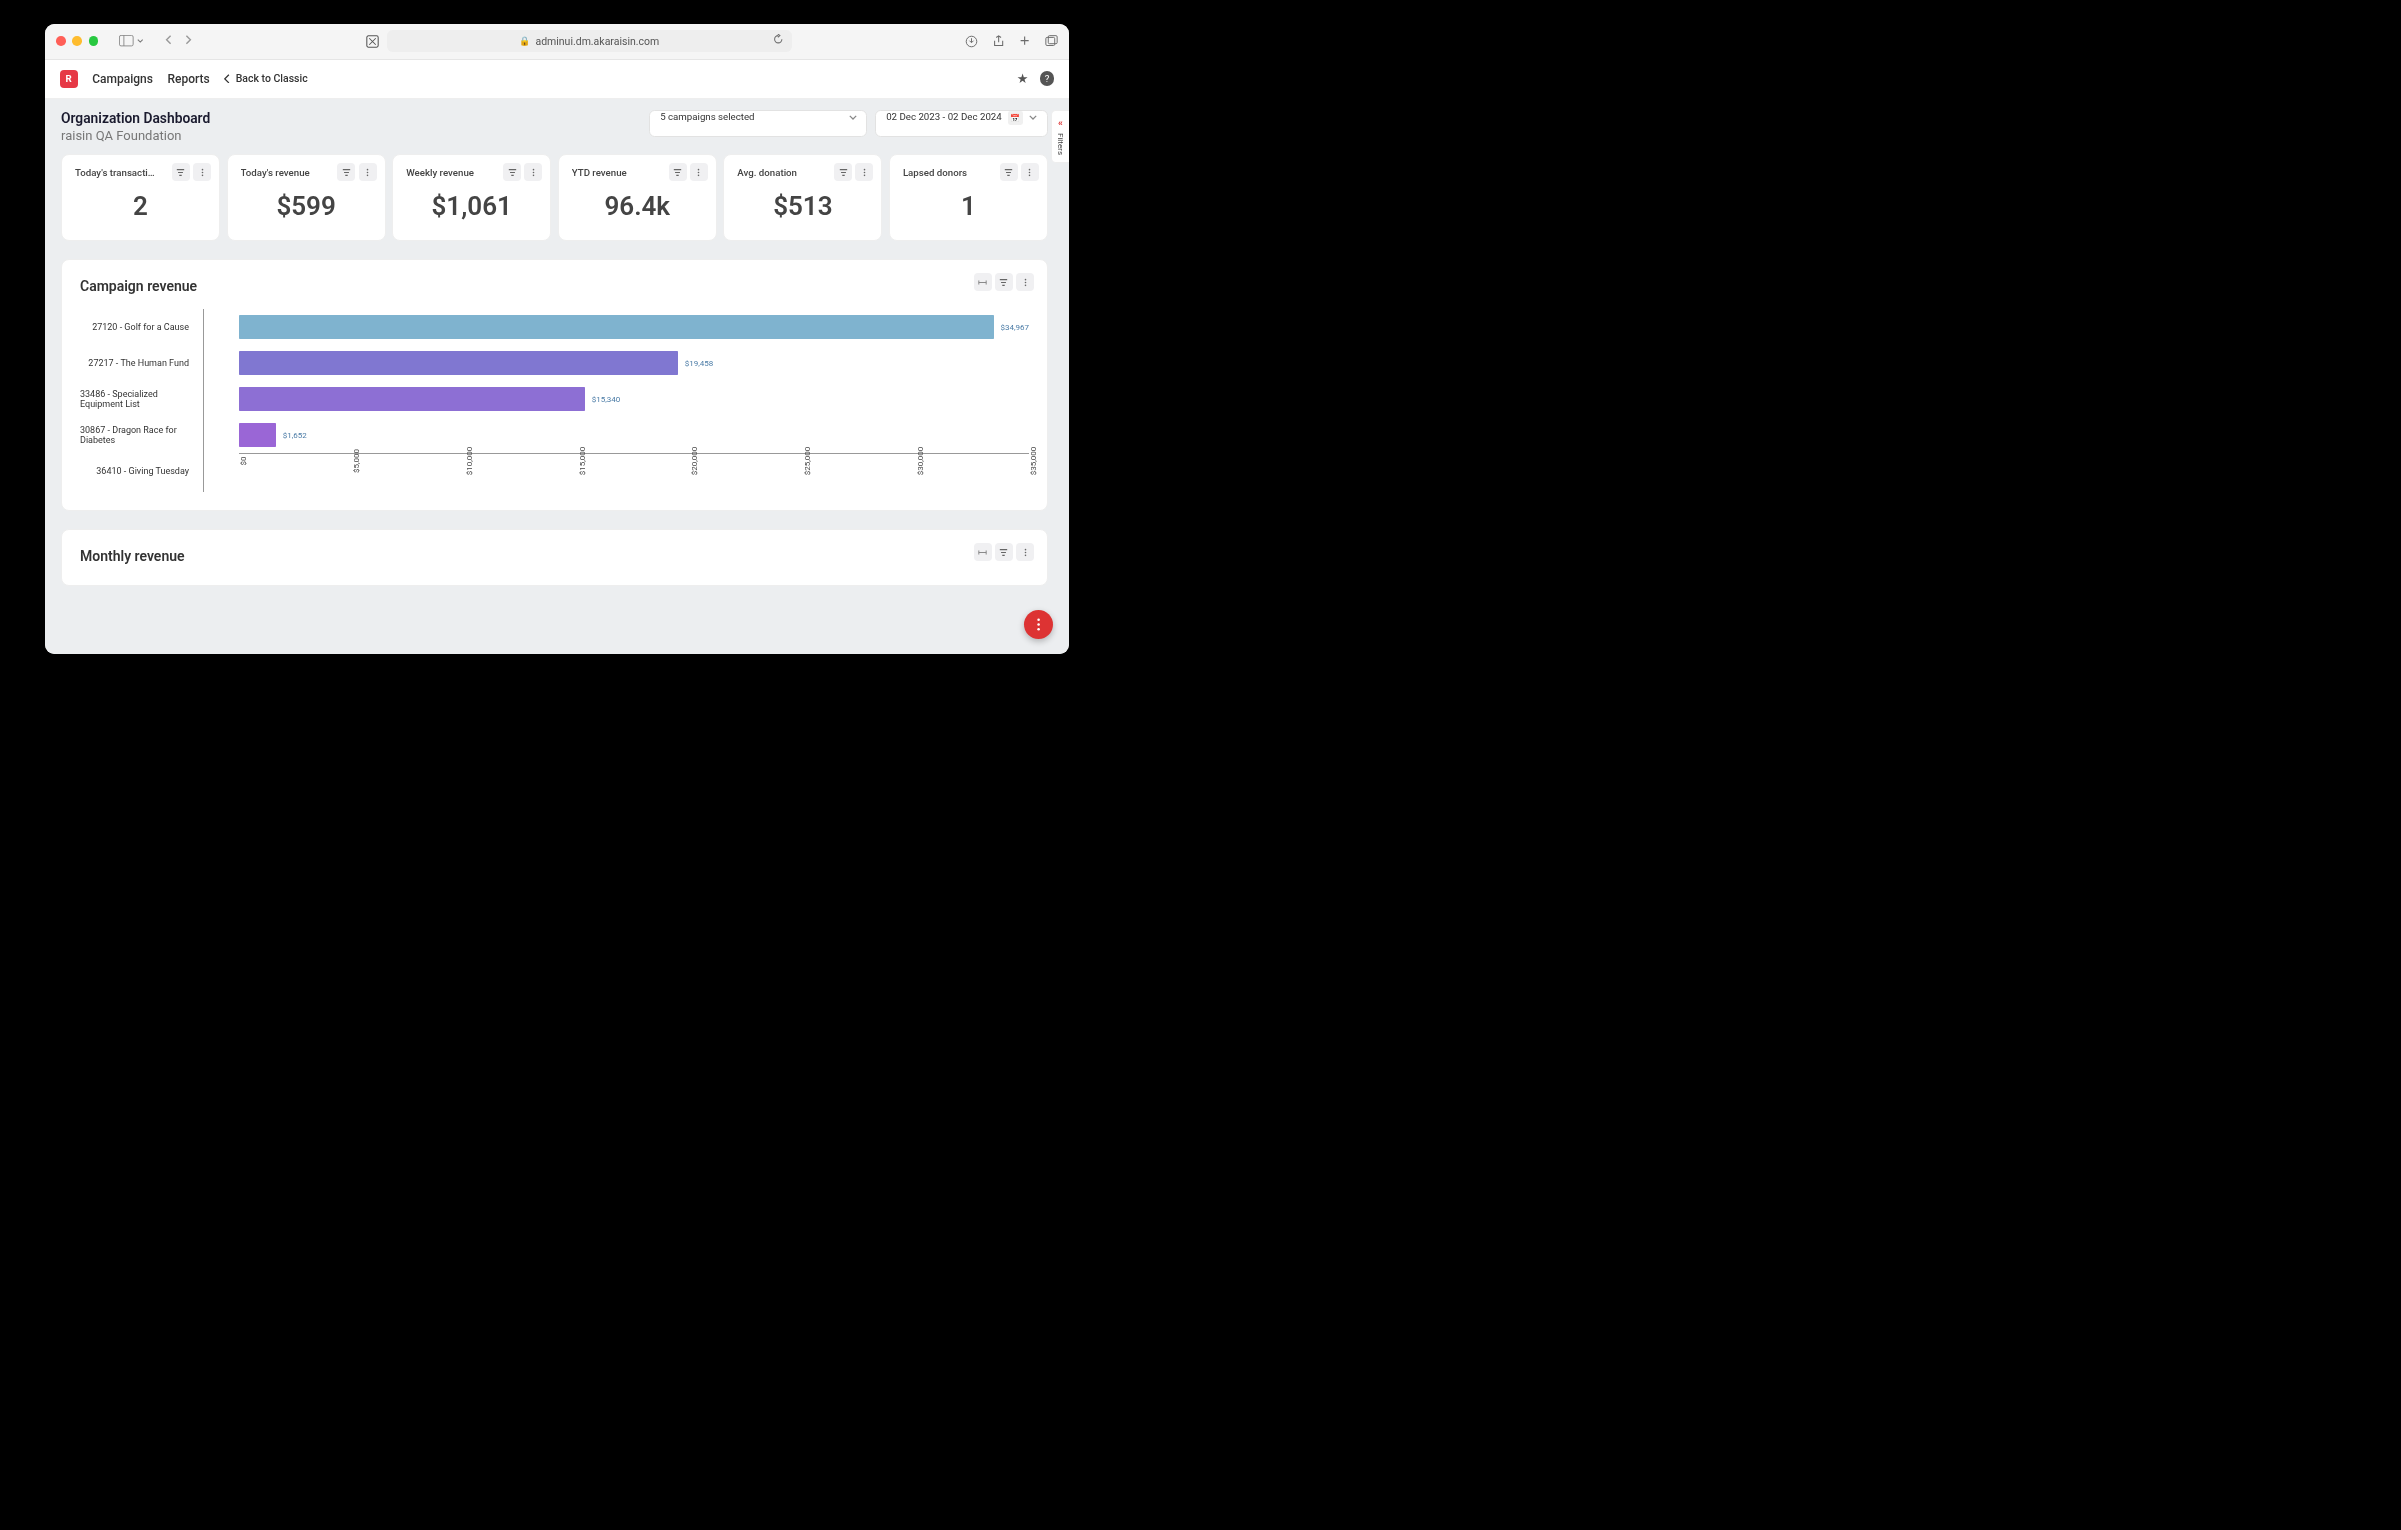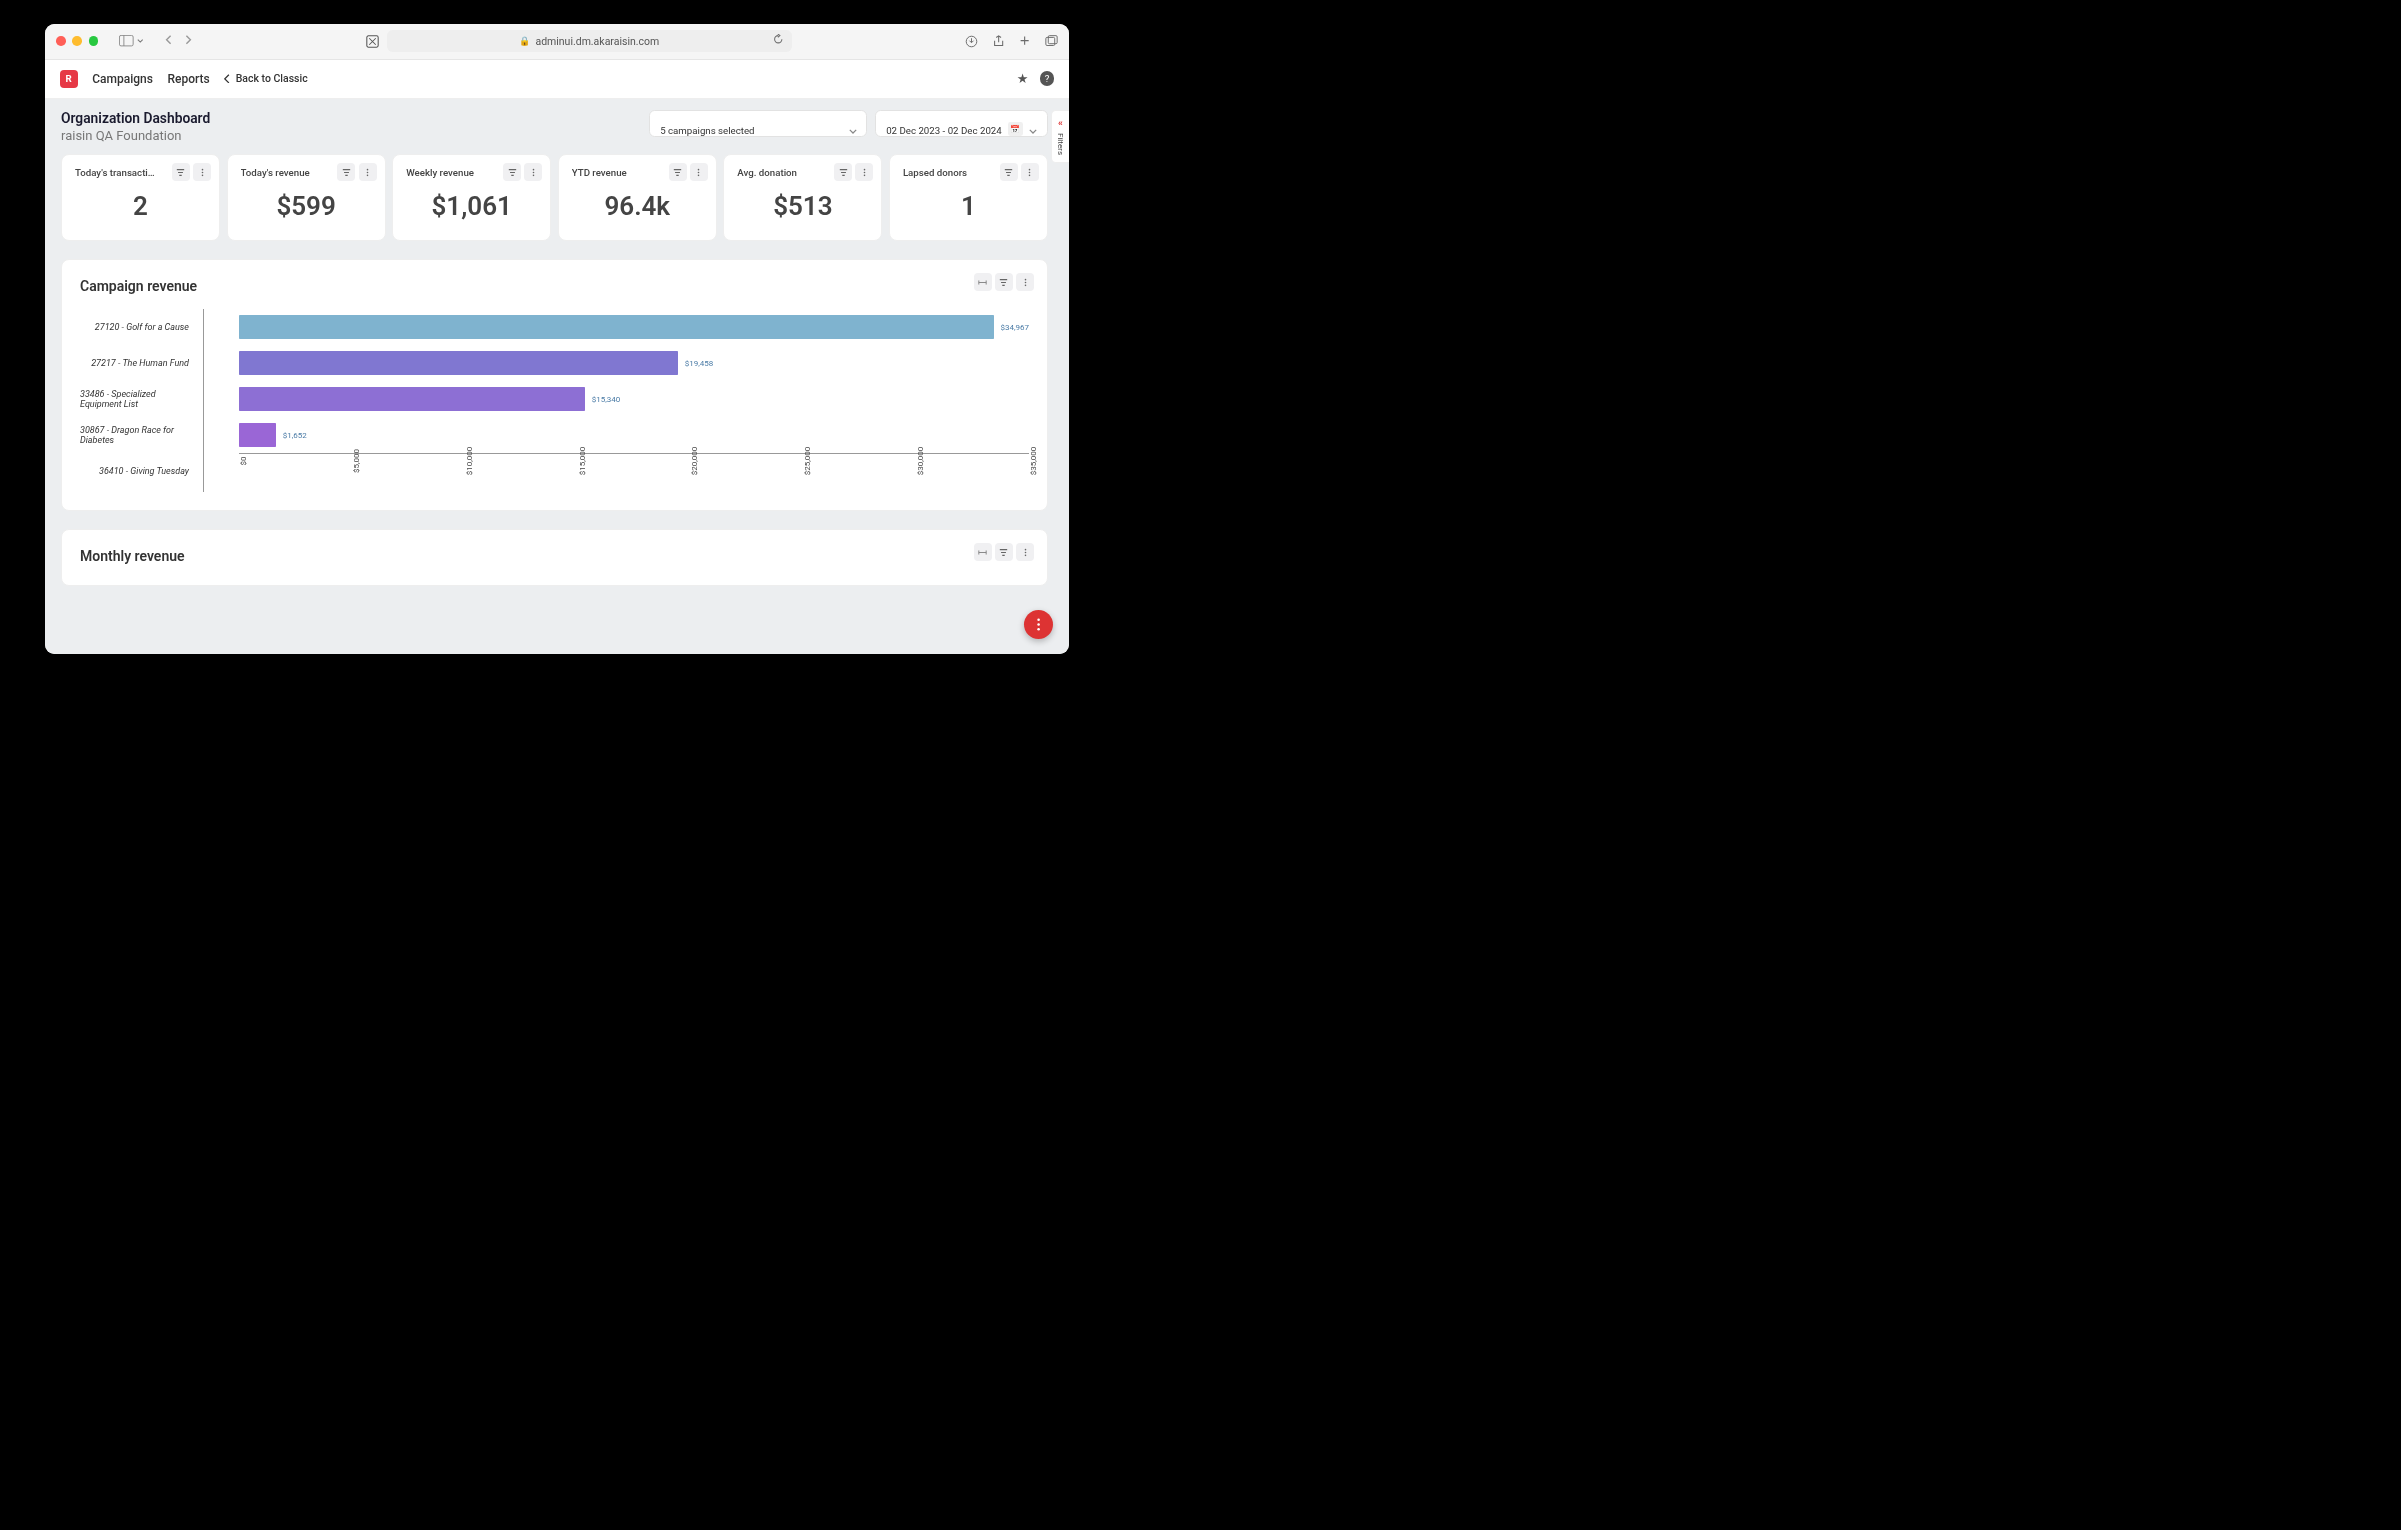--- a/index.html
+++ b/index.html
@@ -25,40 +25,40 @@
 .nav-link { font-size:12px; color:#333; font-weight:500;text-align:right; }
 .nav-back { display:flex; align-items:center; gap:4.9px; font-size:10.5px; color:#333; font-weight:500; }
 .hdr-right { margin-left:auto; display:flex; gap:11.3px; align-items:center; }
 .hdr-right .star{color:#555;font-size:13px;} .hdr-right .help{width:14.6px;height:14.6px;border-radius:50%;background:#555;color:#fff;font-size:9.7px;display:flex;align-items:center;justify-content:center;}
 
 .app-body { flex:1; background:#eceef0; overflow:auto; position:relative; }
 .content { padding:11.3px 21px 11.3px 16px; }
 .page-header { display:flex; align-items:flex-start; margin-bottom:11.3px; }
 .ph-left h1{font-size:13.8px;font-weight:600;color:#1a1a2e;} .ph-left p{font-size:13px;color:#777;margin-top:2.4px;}
 .ph-right { margin-left:auto; display:flex; gap:8px; }
-.selector { height:27.5px; background:#fff; border:0.8px solid #e2e2e2; border-radius:5.7px; display:flex; align-items:flex-end; padding:0 9.7px; font-size:9.7px; color:#333; gap:32px; }
+.selector { height:27.5px; background:#fff; border:0.8px solid #e2e2e2; border-radius:5.7px; display:flex; align-items:flex-start; padding:0 9.7px; font-size:9.7px; color:#333; gap:32px; }
 .selector .chev{color:#888;margin-left:auto;}
 .selector.date { gap:6.5px; }
 .date-icon{width:14.6px;height:14.6px;background:#f0f0f0;border-radius:2.4px;display:flex;align-items:center;justify-content:center;font-size:8px;}
 
 .kpis { display:flex; gap:6.5px; margin-bottom:18px; }
 .kpi { flex:1; background:#fff; border-radius:8px; padding:11.3px 13px 14.6px; position:relative; min-height:87px; border:0.8px solid #eee; }
 .kpi-label { font-size:9.7px; color:#444; font-weight:500; white-space:nowrap; overflow:hidden; text-overflow:ellipsis; max-width:81px; }
 .kpi-value { font-size:26px; font-weight:600; color:#444; text-align:center; margin-top:13px; }
 .kpi-actions { position:absolute; top:8px; right:8px; display:flex; gap:3.2px; }
 .icon-btn { width:18px; height:18px; background:#f0f0f2; border-radius:4px; display:flex; align-items:center; justify-content:center; color:#666; font-size:9.7px; cursor:pointer; }
 .icon-btn svg{width:9px;height:9px;}
 
 .card { background:#fff; border-radius:8px; padding:18px; margin-bottom:18px; border:0.8px solid #eee; position:relative; }
 .card-title { font-size:14px; font-weight:600; color:#333; }
 .card-actions { position:absolute; top:13px; right:13px; display:flex; gap:3.2px; }
 
 .chart { margin-top:14.6px; display:flex; }
 .y-labels { width:123px; display:flex; flex-direction:column; }
-.y-label { height:36px; display:flex; align-items:center; justify-content:flex-end; font-size:9px; color:#333; padding-right:14px;font-style:italic; }
+.y-label { height:36px; display:flex; align-items:center; justify-content:flex-end; font-size:9px; color:#333; padding-right:14px; }
 .bars-area { flex:1; position:relative;padding-left:36px; }
 .bar-row { height:36px; display:flex; align-items:center; }
 .bar { height:24px; border-radius:0.8px; }
 .bar-val { font-size:8px; color:#4a7ba6; margin-left:6.5px; }
 .x-axis { position:relative; height:39px; border-top:0.8px solid #999; margin-left:0; }
 .x-tick { position:absolute; top:0; font-size:8px; color:#444; transform:rotate(-90deg) translateX(-50%); transform-origin:left top; margin-top:6.5px; }
 .axis-line-v { position:absolute; left:0; top:0; bottom:0; width:0.8px; background:#999; }
 
 .filters-tab { position:absolute; right:0; top:11.3px; width:18px; background:#fff; border:0.8px solid #eee; border-right:none; border-radius:4.9px 0 0 4.9px; padding:6.5px 2.4px; display:flex; flex-direction:column; align-items:center; gap:4.9px; }
 .filters-tab .arrows{color:#d33;font-size:9.7px;font-weight:700;}

